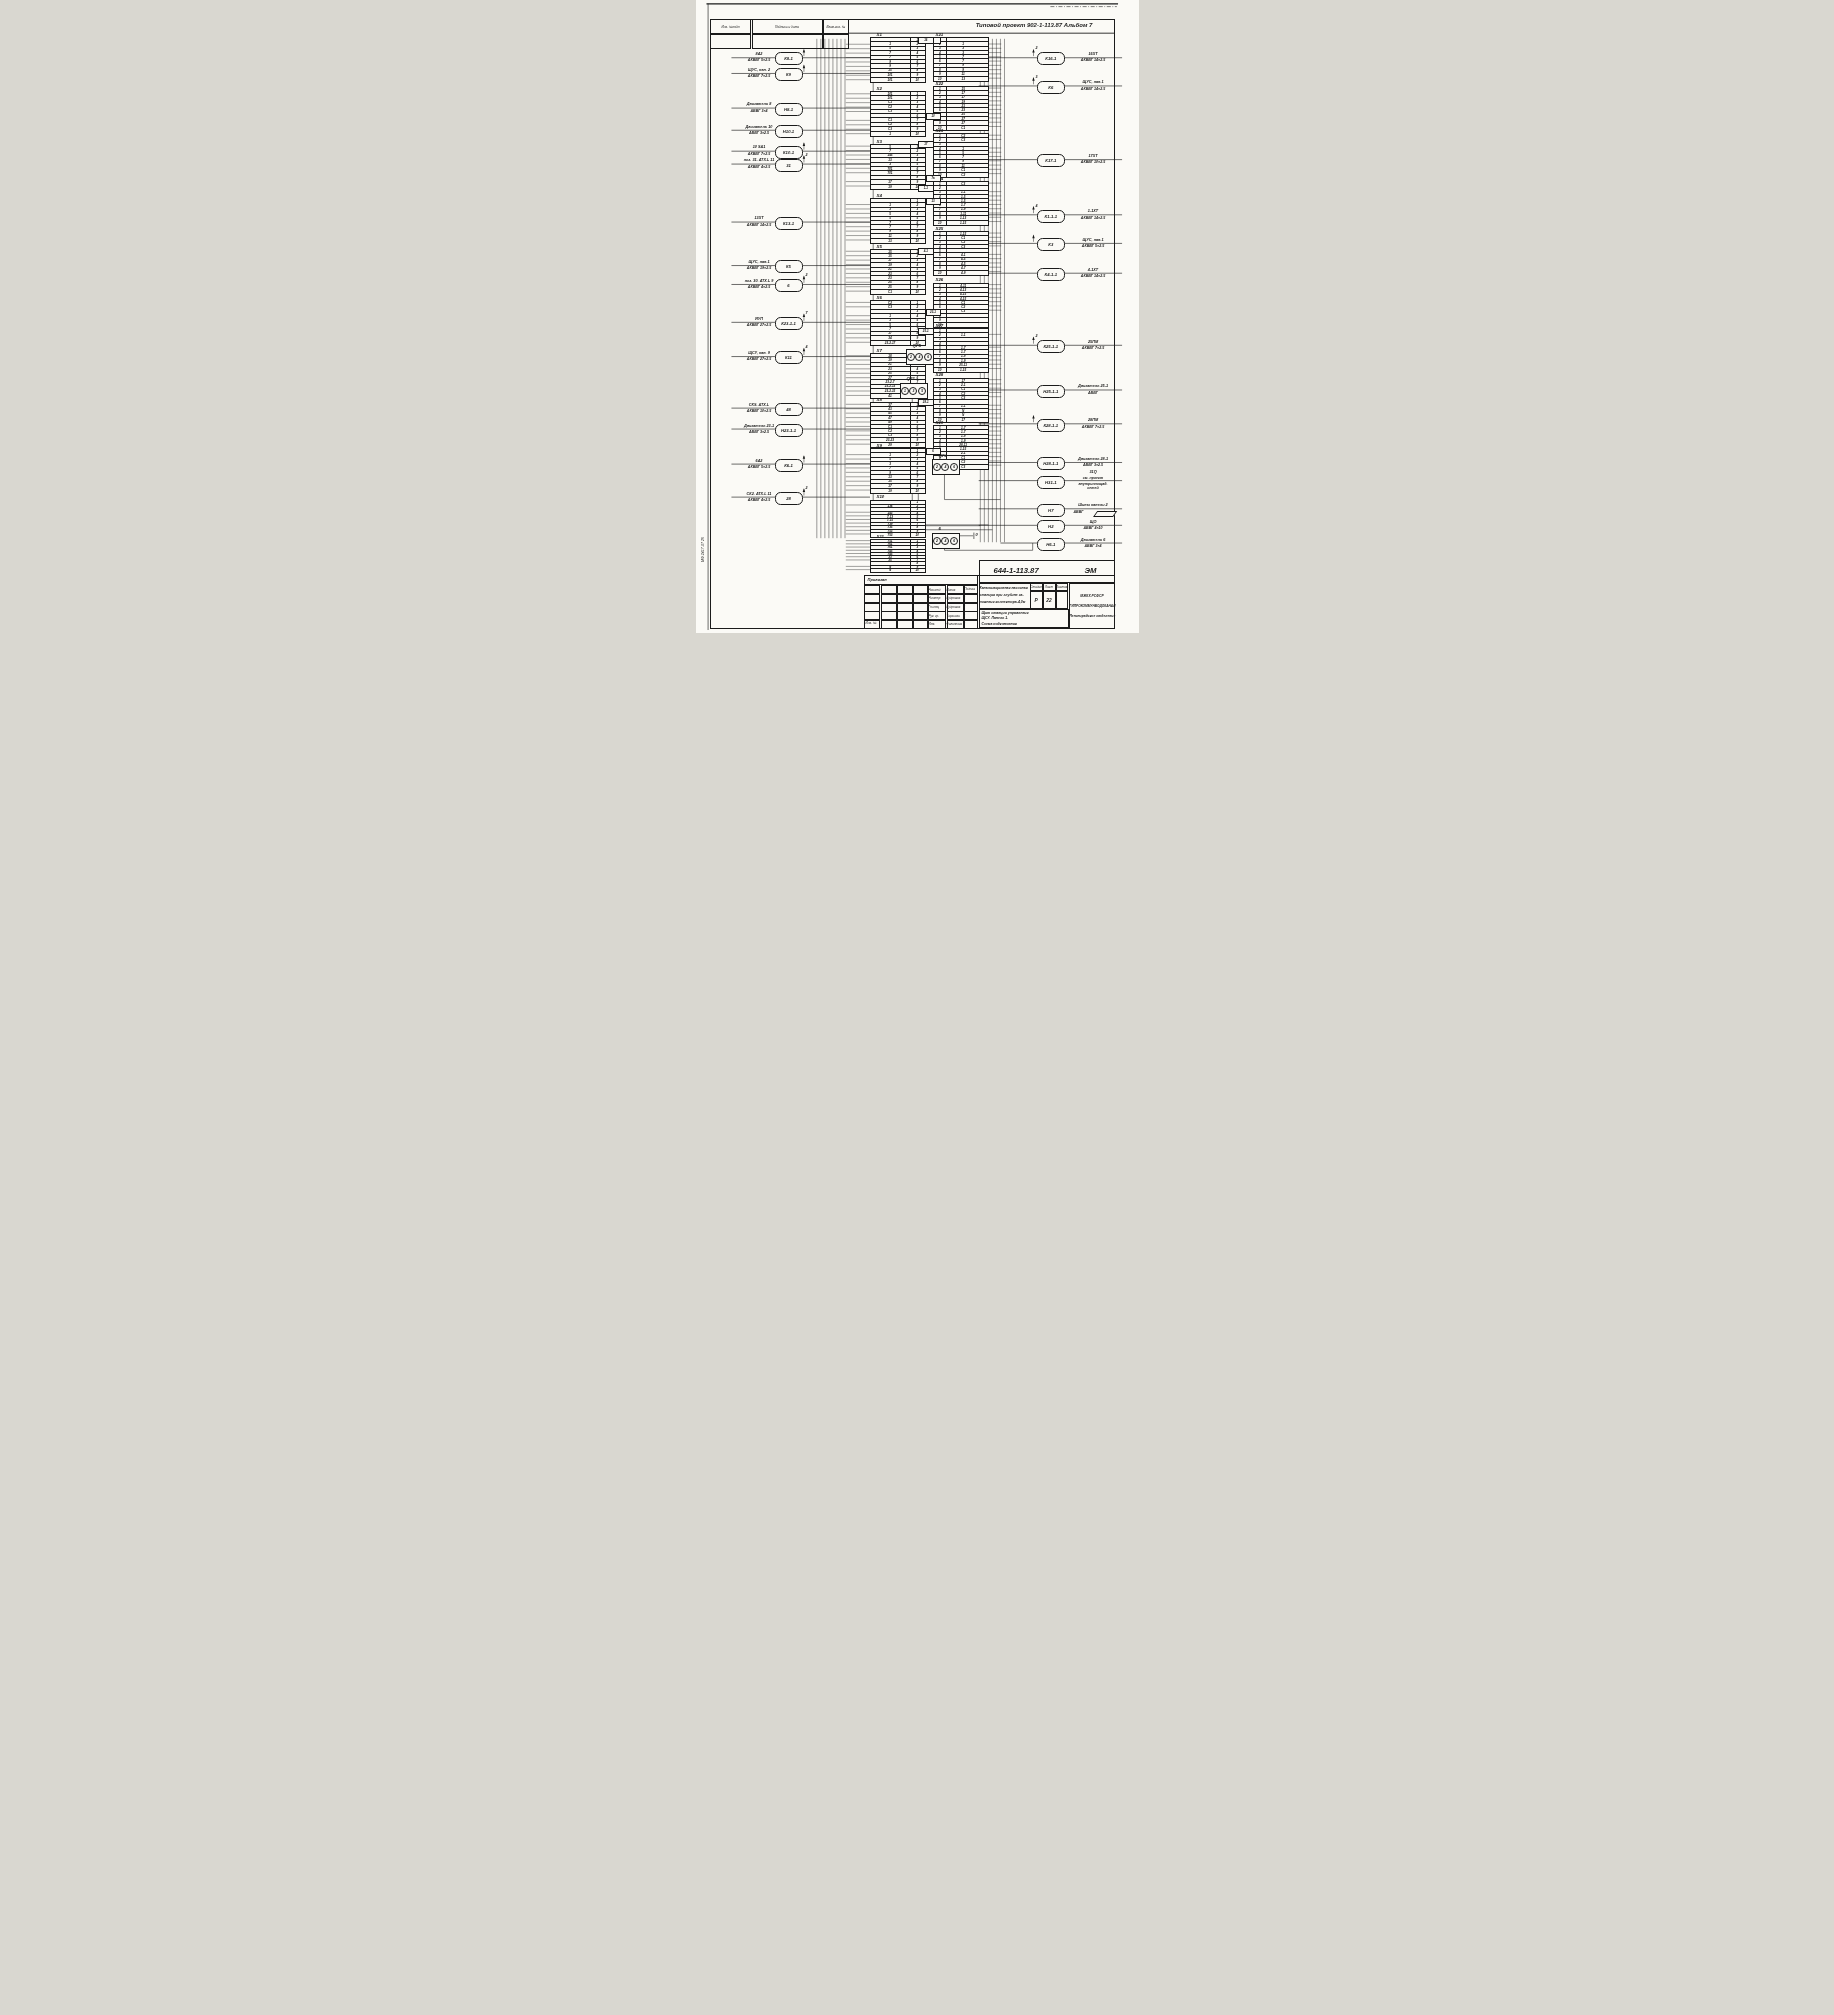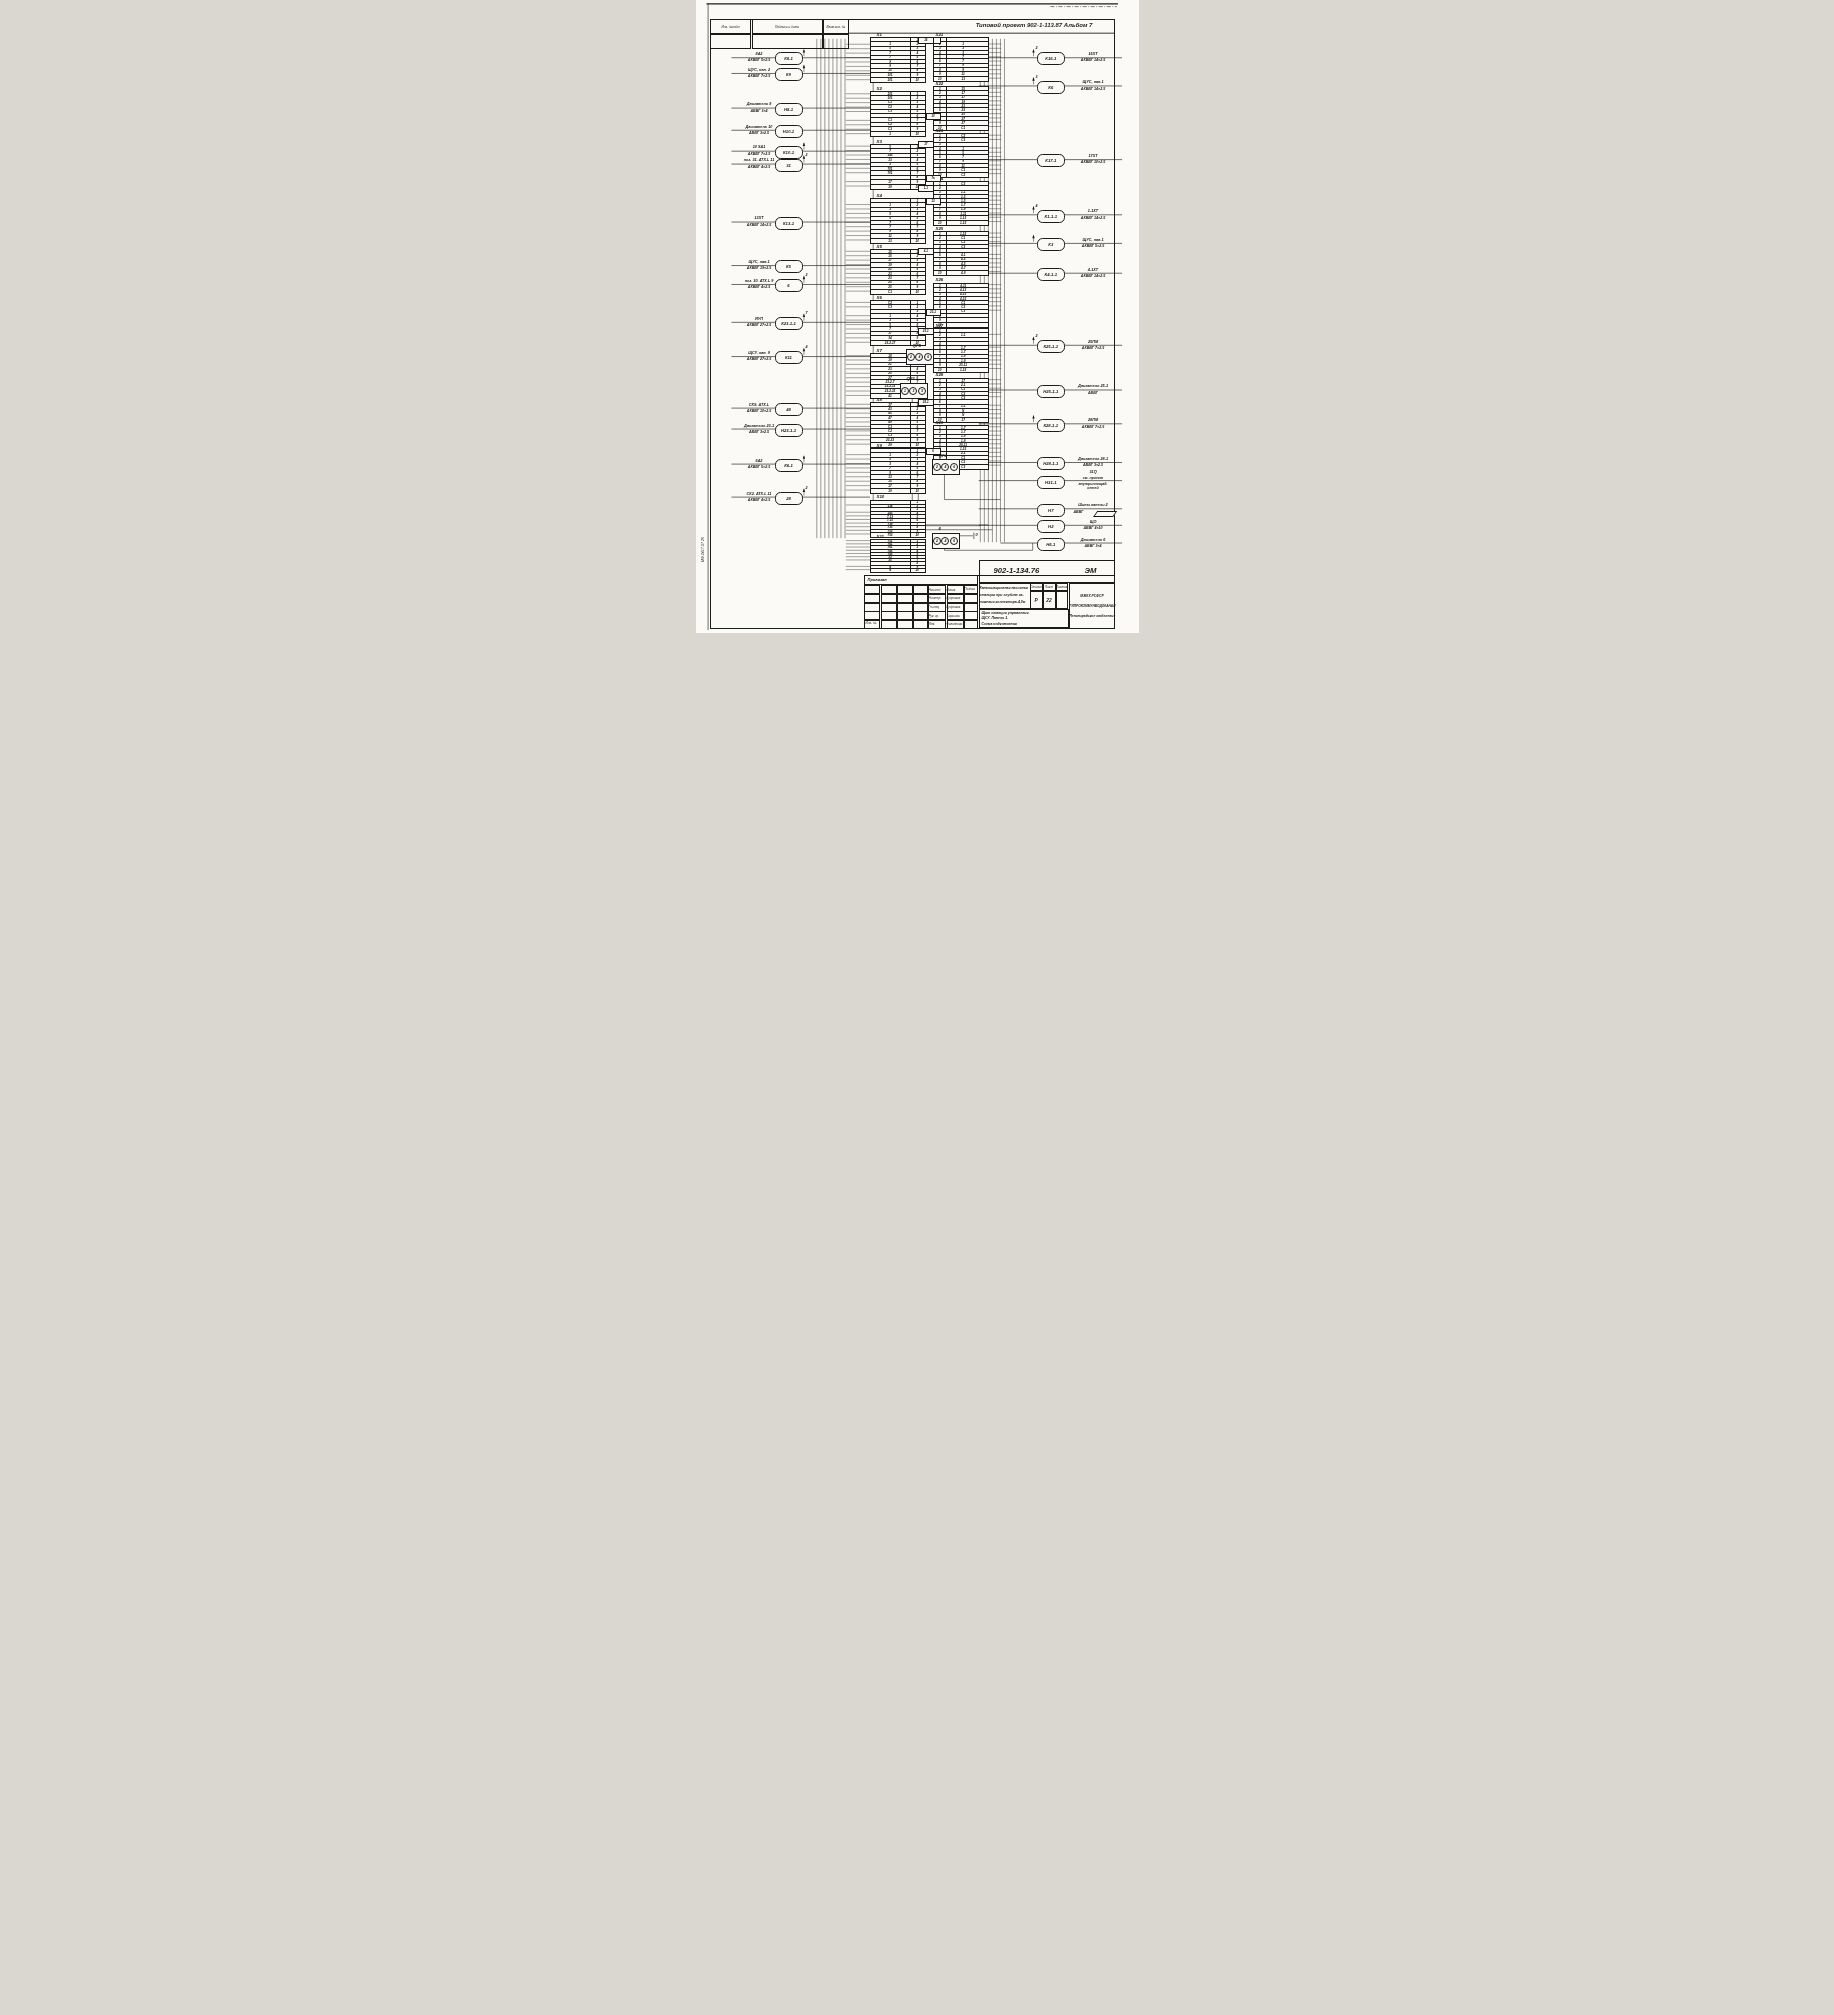--- a/index.html
+++ b/index.html
@@ -1382,21 +1382,21 @@
       <div class="t hand" style="left: 374px; top: 594px; width: 45px; text-align: center; font-size: 3.4px; font-weight: bold;">МЖКХ            РСФСР</div>
       <div class="t hand" style="left: 374px; top: 604px; width: 45px; text-align: center; font-size: 3.2px; font-weight: bold;">ГИПРОКОММУНВОДОКАНАЛ</div>
       <div class="t hand" style="left: 374px; top: 614px; width: 45px; text-align: center; font-size: 3.4px; font-weight: bold;">Ленинградское отделение</div>
     </div>
 
   <div id="titleblock">
     <div class="tbk" style="left:168px;top:575px;width:114px;height:10px;"></div>
     <div class="t hand" style="left:172px;top:577px;font-size:4px;font-weight:bold;">Привязан</div>
     <div class="t hand" style="left:170px;top:621px;font-size:3.2px;">Инв. №</div>
     <div class="tbk" style="left:283px;top:560px;width:136px;height:23px;"></div>
-    <div class="t hand" style="left:298px;top:566px;font-size:7.7px;font-weight:bold;">902-1-134.76</div>
+    <div class="t hand" style="left:298px;top:566px;font-size:7.7px;font-weight:bold;">644-1-113.87</div>
     <div class="t hand" style="left:389px;top:566px;font-size:7.7px;font-weight:bold;">ЭМ</div>
     <div class="tbk" style="left:283px;top:583px;width:52px;height:26px;"></div>
     <div class="tt-cell" style="left:334px;top:583px;width:13px;height:8px;">
       <span class="small hand">Стадия</span>
       </div>
     <div class="tt-cell" style="left:347px;top:583px;width:13px;height:8px;">
       <span class="small hand">Лист</span>
       </div>
     <div class="tt-cell" style="left:360px;top:583px;width:12.5px;height:8px;">
       <span class="small hand">Листов</span>

